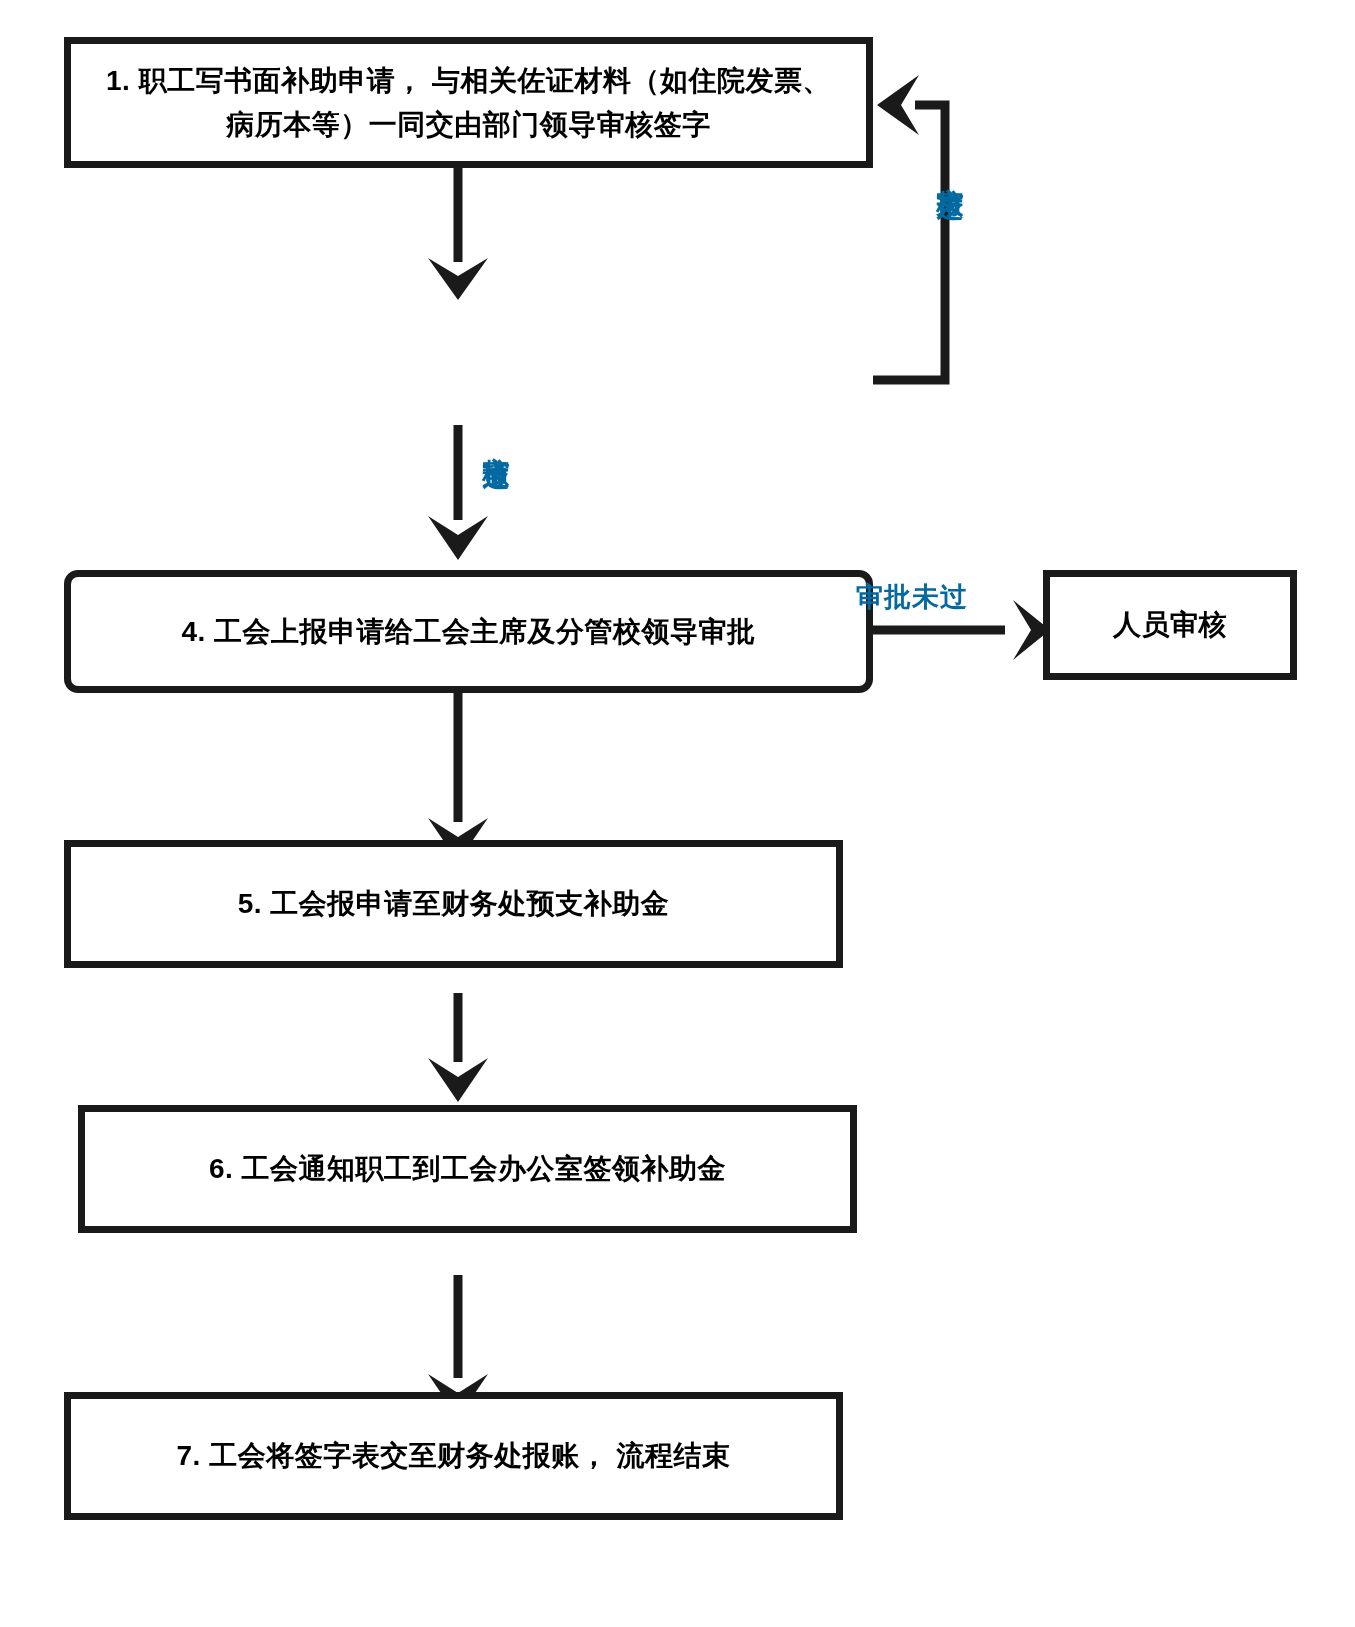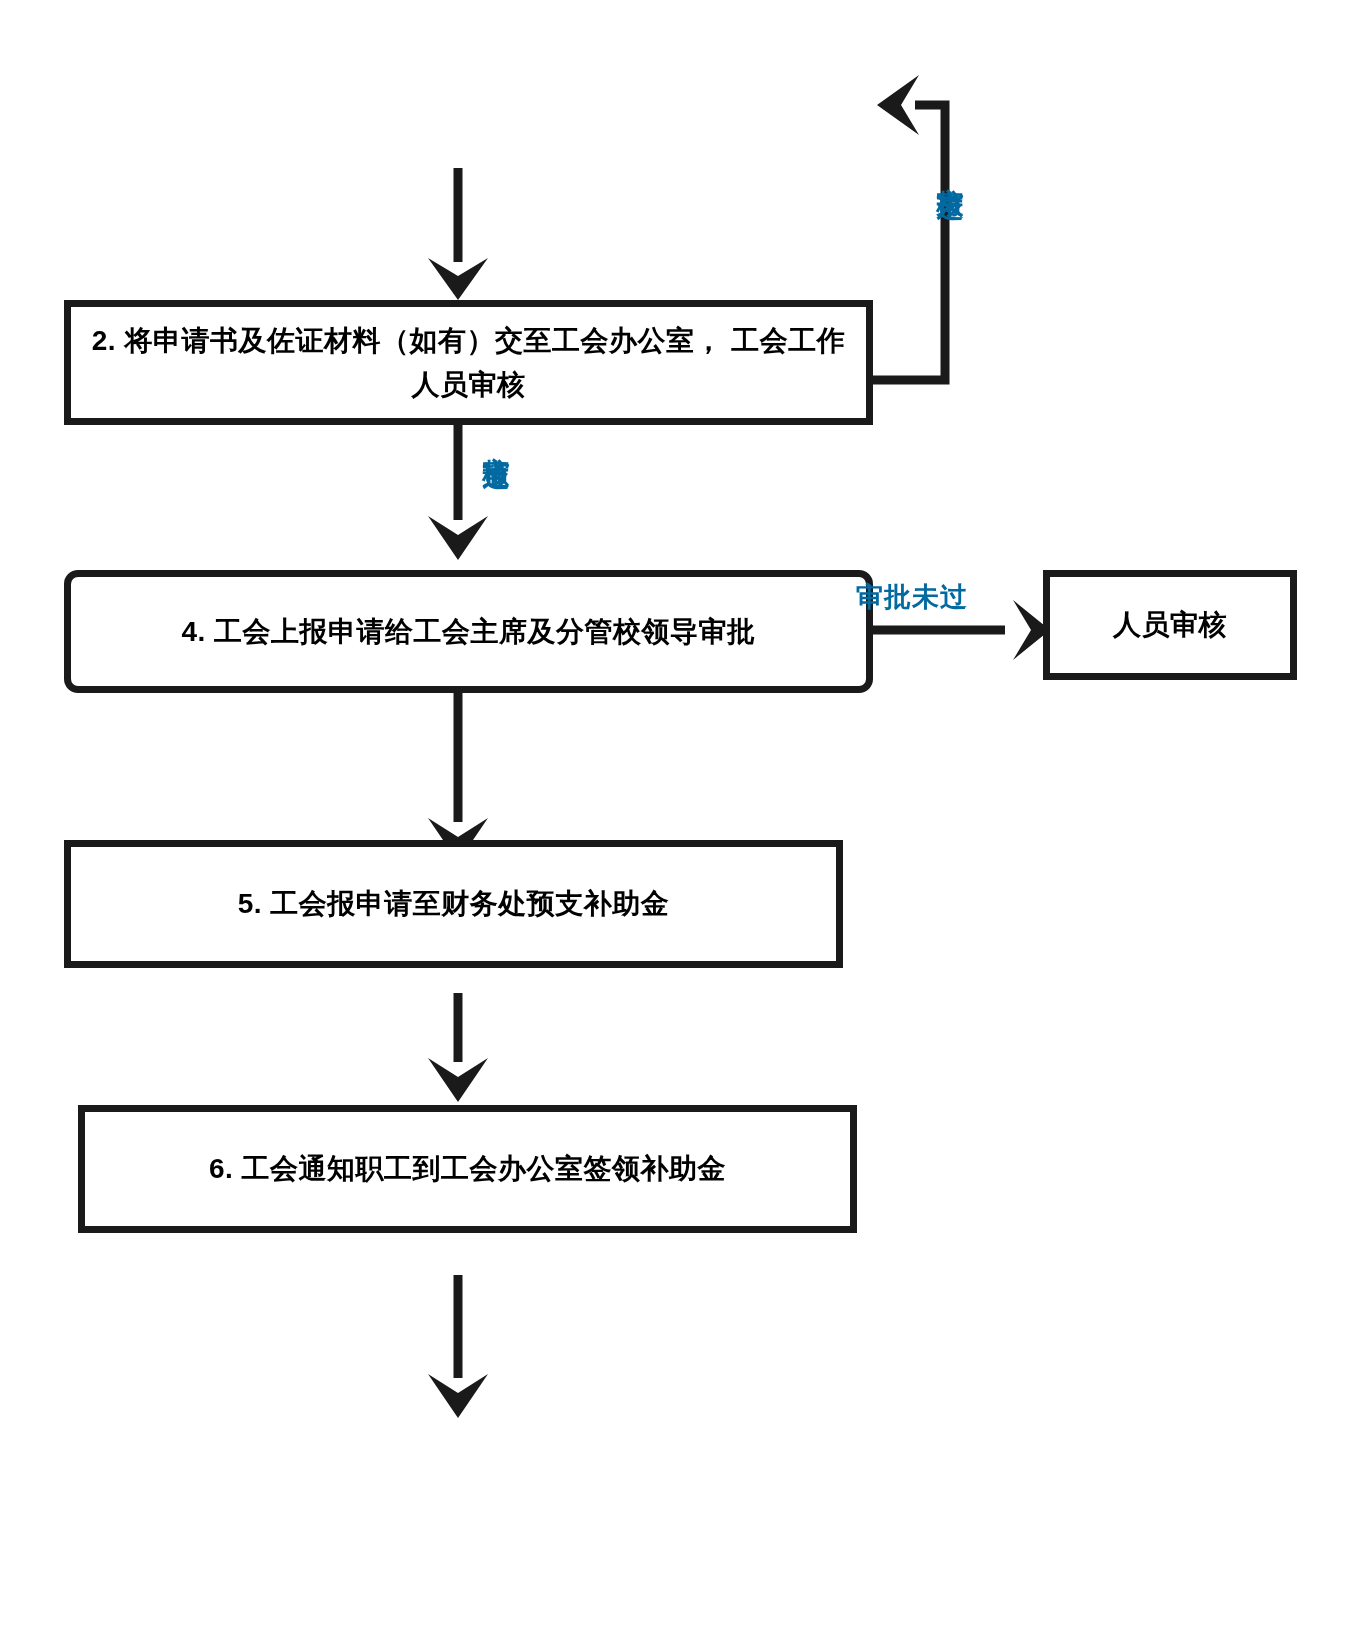--- a/index.html
+++ b/index.html
@@ -111,42 +111,45 @@
       <polygon class="head" points="428,1058 458,1102 488,1058 458,1077"></polygon>
     </g>
 
     <g>
       <line x1="458" y1="1275" x2="458" y2="1378"></line>
       <polygon class="head" points="428,1374 458,1418 488,1374 458,1393"></polygon>
     </g>
 
   </svg>
 
+  <div class="node" style="left:64px; top:37px; width:809px; height:131px;">
+    <span class="node-text">1. 职工写书面补助申请，  与相关佐证材料（如住院发票、
+病历本等）一同交由部门领导审核签字</span>
+  </div>
 
-  <div class="node" style="left:64px; top:300px; width:809px; height:125px;">
-    <span class="node-text">2. 将申请书及佐证材料（如有）交至工会办公室，  工会工作
-人员审核</span>
-  </div>
 
   <div class="node" style="left:64px; top:570px; width:809px; height:123px;border-radius:14px;">
     <span class="node-text">4. 工会上报申请给工会主席及分管校领导审批</span>
   </div>
 
   <div class="node" style="left:1043px; top:570px; width:254px; height:110px;">
     <span class="node-text">人员审核</span>
   </div>
 
   <div class="node" style="left:64px; top:840px; width:779px; height:128px;">
     <span class="node-text">5. 工会报申请至财务处预支补助金</span>
   </div>
 
   <div class="node" style="left:78px; top:1105px; width:779px; height:128px;">
     <span class="node-text">6. 工会通知职工到工会办公室签领补助金</span>
   </div>
 
+  <div class="node" style="left:64px; top:1392px; width:779px; height:128px;">
+    <span class="node-text">7. 工会将签字表交至财务处报账，  流程结束</span>
+  </div>
 
   <div class="edge-label vertical" style="left:936px; top:166px;">审核未过</div>
 
   <div class="edge-label vertical" style="left:482px; top:435px;">审核通过</div>
 
   <div class="edge-label" style="left:856px; top:582px;">审批未过</div>
 
 </div>
 
 </body></html>

